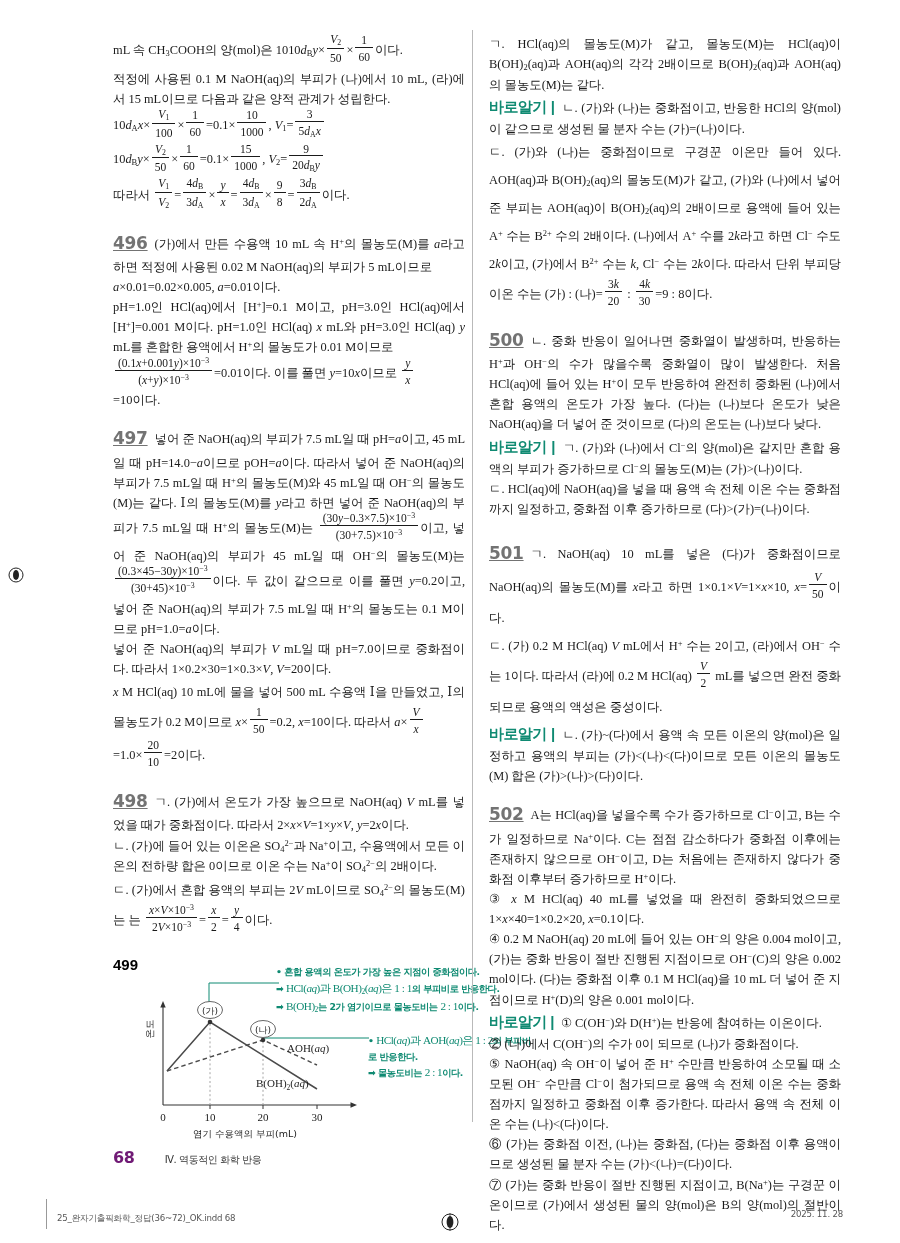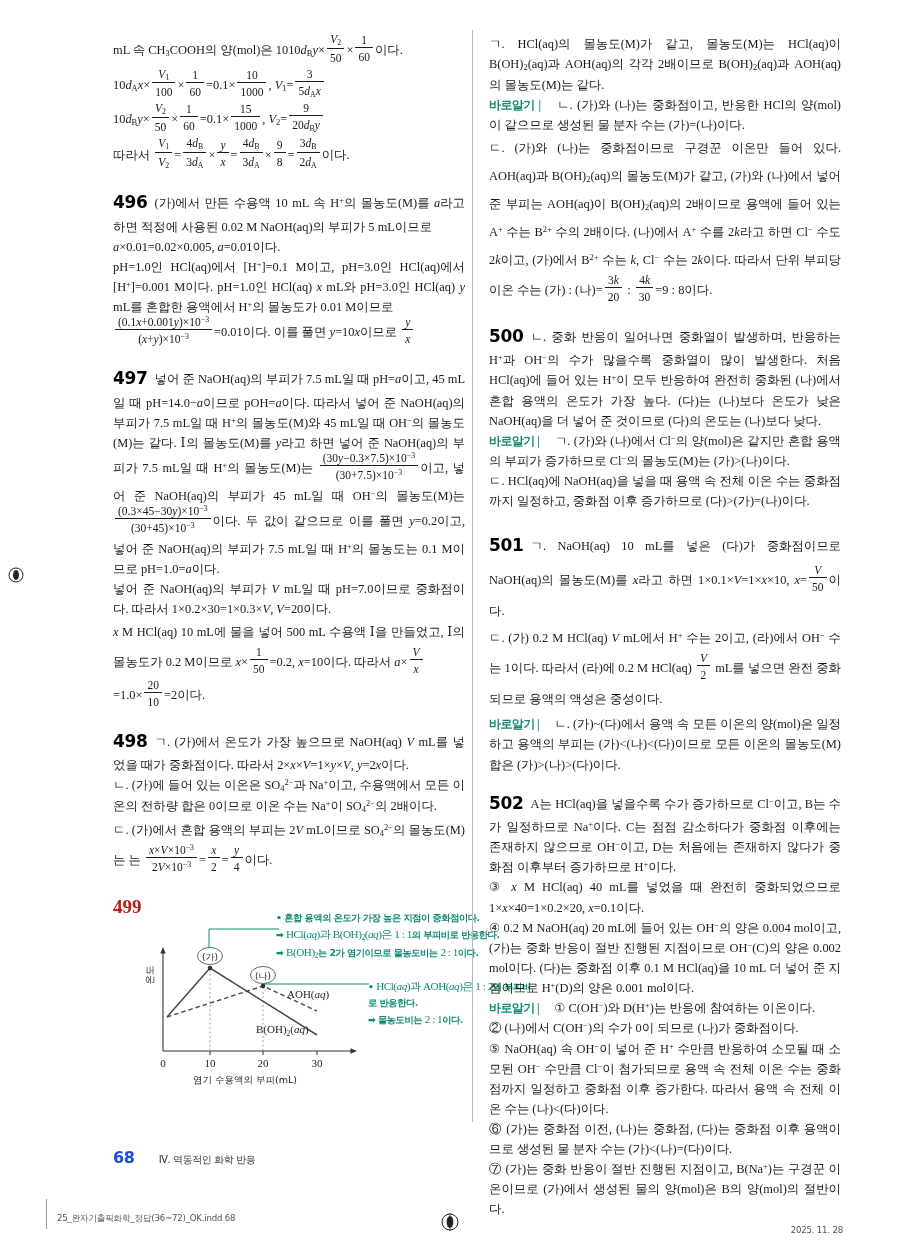--- a/index.html
+++ b/index.html
@@ -43,40 +43,41 @@
 
   p { margin: 0 0 0 0; }
   .blk { margin-bottom: 2px; }
   .gap { height: 13px; }
 
   
   .qnum {
     font-family: "DejaVu Sans", sans-serif;
     font-weight: bold;
     font-size: 17px;
-    color: #000000;
+    color: #737373;
     letter-spacing: -0.3px;
     margin-right: 7px;
     vertical-align: -1px;
+    text-decoration: underline;
   }
   .qnum-big {
-    font-family: Liberation Serif, serif;
+    font-family: Liberation Sans, sans-serif;
     font-weight: bold;
-    font-size: 19px;
-    color: #b91c1c;
+    font-size: 15px;
+    color: #000000;
   }
 
   
   .tag {
-    font-family: Liberation Serif, serif;
+    font-family: Liberation Sans, sans-serif;
     font-weight: bold;
-    font-size: 12px;
+    font-size: 15px;
     color: #0f8a72;
     letter-spacing: -0.6px;
-    margin-right: 12px;
+    margin-right: 4px;
   }
   .tag::after {
     content: " |";
     color: #0f8a72;
   }
 
   
   i, .it { font-style: italic; }
   sub { font-size: 0.68em; vertical-align: -0.25em; }
   sup { font-size: 0.68em; vertical-align: 0.45em; }
@@ -116,22 +117,22 @@
   
   .pagefoot {
     position: absolute;
     left: 113px;
     top: 1148px;
     font-family: "DejaVu Sans", sans-serif;
   }
   .pagefoot .pnum {
     font-weight: bold;
     font-size: 16px;
-    color: #1d4ed8;
-    margin-right: 16px;
+    color: #701a75;
+    margin-right: 22px;
     letter-spacing: -0.3px;
   }
   .pagefoot .ptitle {
     font-size: 10px;
     color: #333;
     letter-spacing: -0.4px;
     padding-left: 8px;
   }
   .printbar {
     position: absolute;
@@ -145,21 +146,21 @@
   }
   .printbar .rule {
     position: absolute;
     left: 46px;
     top: -6px;
     width: 1px;
     height: 30px;
     background: #999;
   }
   .printbar .pb-left  { position: absolute; left: 57px; top: 8px; letter-spacing: -0.2px; }
-  .printbar .pb-right { position: absolute; right: 45px; top: 20px; letter-spacing: -0.2px; text-align: center; }
+  .printbar .pb-right { position: absolute; right: 45px; top: 4px; letter-spacing: -0.2px; text-align: center; }
   .reg {
     position: absolute;
     left: 441px;
     top: 1213px;
     width: 18px;
     height: 18px;
   }
   .crop-mark {
     position: absolute;
     left: 8px;
@@ -177,20 +178,21 @@
     <circle cx="8" cy="8" r="7" fill="none" stroke="#222" stroke-width="1"></circle>
     <ellipse cx="8" cy="8" rx="3" ry="5" fill="#222"></ellipse>
   </svg>
 
   <div class="col col-left">
 
     <div class="blk">
       <p>
         <span>mL 속 CH</span><sub>3</sub><span>COOH의 양(mol)은 10</span>10<i>d</i><sub>B</sub><i>y</i>×<span class="frac"><span class="num"><i>V</i><sub>2</sub></span><span class="den">50</span></span>×<span class="frac"><span class="num">1</span><span class="den">60</span></span><span>이다.</span>
       </p>
+      <p>적정에 사용된 0.1 M NaOH(aq)의 부피가 (나)에서 10 mL, (라)에서 15 mL이므로 다음과 같은 양적 관계가 성립한다.</p>
       <p class="mathline">
         10<i>d</i><sub>A</sub><i>x</i>×<span class="frac"><span class="num"><i>V</i><sub>1</sub></span><span class="den">100</span></span>×<span class="frac"><span class="num">1</span><span class="den">60</span></span>=0.1×<span class="frac"><span class="num">10</span><span class="den">1000</span></span>, <i>V</i><sub>1</sub>=<span class="frac"><span class="num">3</span><span class="den">5<i>d</i><sub>A</sub><i>x</i></span></span>
       </p>
       <p class="mathline">
         10<i>d</i><sub>B</sub><i>y</i>×<span class="frac"><span class="num"><i>V</i><sub>2</sub></span><span class="den">50</span></span>×<span class="frac"><span class="num">1</span><span class="den">60</span></span>=0.1×<span class="frac"><span class="num">15</span><span class="den">1000</span></span>, <i>V</i><sub>2</sub>=<span class="frac"><span class="num">9</span><span class="den">20<i>d</i><sub>B</sub><i>y</i></span></span>
       </p>
       <p class="mathline">
         따라서 <span class="frac"><span class="num"><i>V</i><sub>1</sub></span><span class="den"><i>V</i><sub>2</sub></span></span>=<span class="frac"><span class="num">4<i>d</i><sub>B</sub></span><span class="den">3<i>d</i><sub>A</sub></span></span>×<span class="frac"><span class="num"><i>y</i></span><span class="den"><i>x</i></span></span>=<span class="frac"><span class="num">4<i>d</i><sub>B</sub></span><span class="den">3<i>d</i><sub>A</sub></span></span>×<span class="frac"><span class="num">9</span><span class="den">8</span></span>=<span class="frac"><span class="num">3<i>d</i><sub>B</sub></span><span class="den">2<i>d</i><sub>A</sub></span></span>이다.
       </p>
     </div>
@@ -203,20 +205,21 @@
       </p>
       <p>
         <i>a</i><span>×0.01=0.02×0.005, </span><i>a</i><span>=0.01이다.</span>
       </p>
       <p>
         <span>pH=1.0인 HCl(aq)에서 [H</span><sup>+</sup><span>]=0.1 M이고, pH=3.0인 HCl(aq)에서 [H</span><sup>+</sup><span>]=0.001 M이다. pH=1.0인 HCl(aq) </span><i>x</i><span> mL와 pH=3.0인 HCl(aq) </span><i>y</i><span> mL를 혼합한 용액에서 H</span><sup>+</sup><span>의 몰농도가 0.01 M이므로</span>
       </p>
       <p class="mathline">
         <span class="frac"><span class="num">(0.1<i>x</i>+0.001<i>y</i>)×10<sup>−3</sup></span><span class="den">(<i>x</i>+<i>y</i>)×10<sup>−3</sup></span></span><span>=0.01이다. 이를 풀면 </span><i>y</i><span>=10</span><i>x</i><span>이므로 </span><span class="frac"><span class="num"><i>y</i></span><span class="den"><i>x</i></span></span>
       </p>
+      <p><span>=10이다.</span></p>
     </div>
 
     <div class="gap"></div>
 
     <div class="blk">
       <p>
         <span class="qnum">497</span><span>넣어 준 NaOH(aq)의 부피가 7.5 mL일 때 pH=</span><i>a</i><span>이고, 45 mL일 때 pH=14.0−</span><i>a</i><span>이므로 pOH=</span><i>a</i><span>이다. 따라서 넣어 준 NaOH(aq)의 부피가 7.5 mL일 때 H</span><sup>+</sup><span>의 몰농도(M)와 45 mL일 때 OH</span><sup>−</sup><span>의 몰농도(M)는 같다. Ⅰ의 몰농도(M)를 </span><i>y</i><span>라고 하면 넣어 준 NaOH(aq)의 부피가 7.5 mL일 때 H</span><sup>+</sup><span>의 몰농도(M)는</span>
         <span class="frac"><span class="num">(30<i>y</i>−0.3×7.5)×10<sup>−3</sup></span><span class="den">(30+7.5)×10<sup>−3</sup></span></span><span>이고, 넣어 준 NaOH(aq)의 부피가 45 mL일 때 OH</span><sup>−</sup><span>의 몰농도(M)는</span>
         <span class="frac"><span class="num">(0.3×45−30<i>y</i>)×10<sup>−3</sup></span><span class="den">(30+45)×10<sup>−3</sup></span></span><span>이다. 두 값이 같으므로 이를 풀면 </span><i>y</i><span>=0.2이고, 넣어 준 NaOH(aq)의 부피가 7.5 mL일 때 H</span><sup>+</sup><span>의 몰농도는 0.1 M이므로 pH=1.0=</span><i>a</i><span>이다.</span>
       </p>

